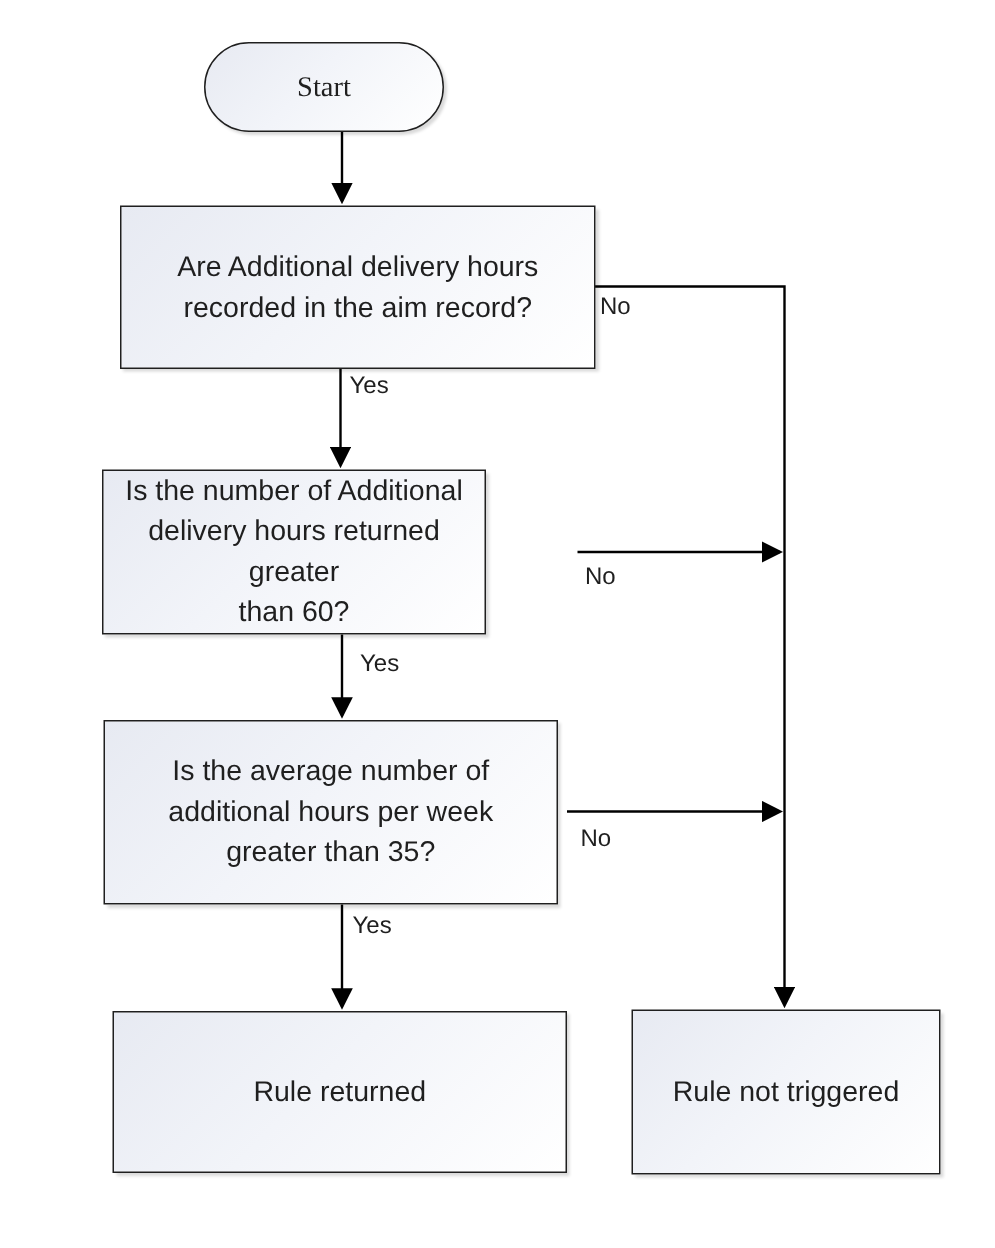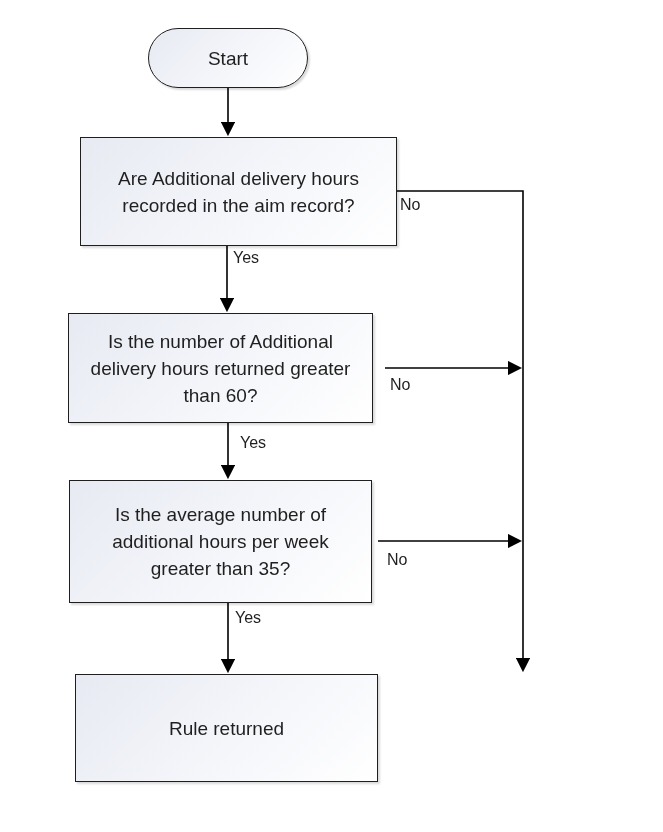--- a/index.html
+++ b/index.html
@@ -60,35 +60,36 @@
     </defs>
     <path class="conn" d="M228,88 L228,134" marker-end="url(#arrow)"></path>
     <path class="conn" d="M227,246 L227,310" marker-end="url(#arrow)"></path>
     <path class="conn" d="M228,423 L228,477" marker-end="url(#arrow)"></path>
     <path class="conn" d="M228,603 L228,671" marker-end="url(#arrow)"></path>
     <path class="conn" d="M385,191 L523,191 L523,670" marker-end="url(#arrow)"></path>
     <path class="conn" d="M385,368 L520,368" marker-end="url(#arrow)"></path>
     <path class="conn" d="M378,541 L520,541" marker-end="url(#arrow)"></path>
   </svg>
 
-  <div class="node terminator" style="left:148px; top:28px; width:160px; height:60px;">Start</div>
+  <div class="node terminator" style="left:136px; top:28px; width:160px; height:60px;font-family:Liberation Serif, serif;">Start</div>
 
   <div class="node" style="left:80px; top:137px; width:317px; height:109px;">Are Additional delivery hours
 recorded in the aim record?</div>
 
-  <div class="node" style="left:68px; top:313px; width:305px; height:110px;">Is the number of Additional
+  <div class="node" style="left:68px; top:313px; width:256px; height:110px;">Is the number of Additional
 delivery hours returned greater
 than 60?</div>
 
   <div class="node" style="left:69px; top:480px; width:303px; height:123px;">Is the average number of
 additional hours per week
 greater than 35?</div>
 
   <div class="node" style="left:75px; top:674px; width:303px; height:108px;">Rule returned</div>
 
+  <div class="node" style="left:421px; top:673px; width:206px; height:110px;">Rule not triggered</div>
 
   <span class="edge-label" style="left:233px; top:247px;">Yes</span>
   <span class="edge-label" style="left:240px; top:432px;">Yes</span>
   <span class="edge-label" style="left:235px; top:607px;">Yes</span>
 
   <span class="edge-label" style="left:400px; top:194px;">No</span>
   <span class="edge-label" style="left:390px; top:374px;">No</span>
   <span class="edge-label" style="left:387px; top:549px;">No</span>
 
 </div>

